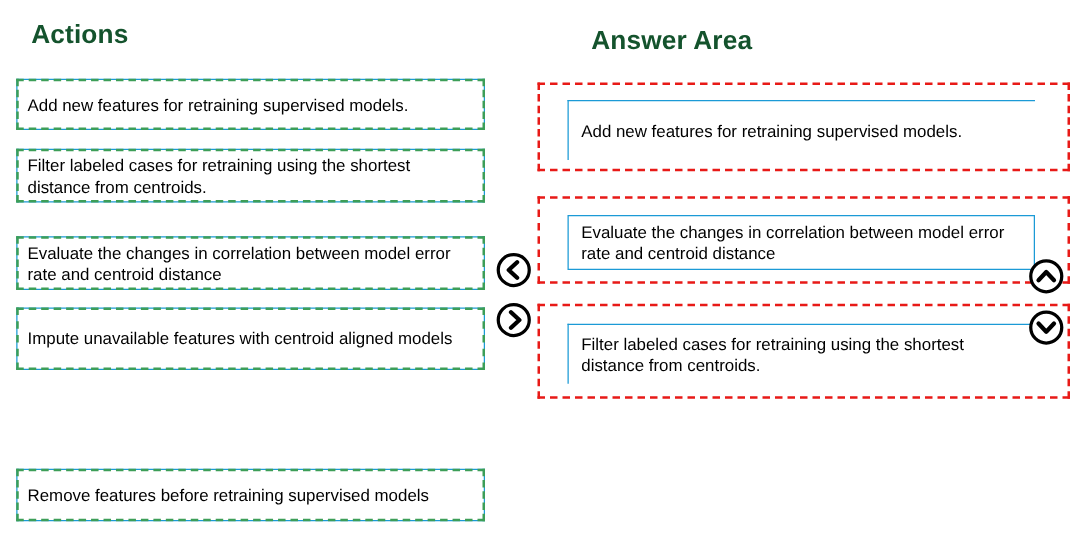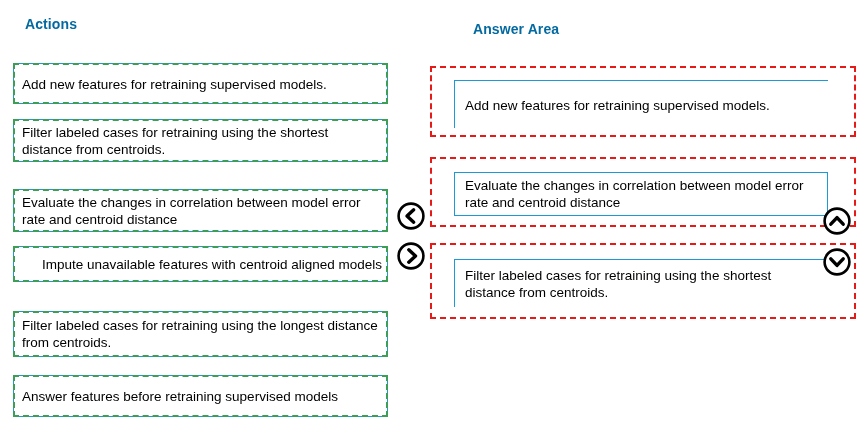--- a/index.html
+++ b/index.html
@@ -16,22 +16,22 @@
   }
   .stage {
     position: absolute;
     left: 0; top: 0;
     width: 866px;
     height: 431px;
   }
   .heading {
     position: absolute;
     font-weight: bold;
-    font-size: 14px;
-    color: #0369a1;
+    font-size: 21px;
+    color: #14532d;
     letter-spacing: 0.1px;
     white-space: nowrap;
   }
   #actions-heading { left: 25px; top: 16px; }
   #answer-heading  { left: 473px; top: 21px; }
 
   
   .action-box {
     position: absolute;
     box-sizing: border-box;
@@ -108,30 +108,27 @@
   </div>
 
   <div class="action-box" style="left:13px; top:119px; width:375px; height:43px;">
     <div class="action-text">Filter labeled cases for retraining using the shortest distance from centroids.</div>
   </div>
 
   <div class="action-box" style="left:13px; top:189px; width:375px; height:43px;">
     <div class="action-text">Evaluate the changes in correlation between model error rate and centroid distance</div>
   </div>
 
-  <div class="action-box" style="left:13px; top:246px; width:375px; height:36px;text-align:right;">
+  <div class="action-box" style="left:13px; top:246px; width:375px; height:50px;">
     <div class="action-text">Impute unavailable features with centroid aligned models</div>
   </div>
 
-  <div class="action-box" style="left:13px; top:311px; width:375px; height:46px;">
-    <div class="action-text">Filter labeled cases for retraining using the longest distance from centroids.</div>
-  </div>
 
   <div class="action-box" style="left:13px; top:375px; width:375px; height:42px;">
-    <div class="action-text">Answer features before retraining supervised models</div>
+    <div class="action-text">Remove features before retraining supervised models</div>
   </div>
 
   <div class="answer-slot" style="left:430px; top:66px; width:426px; height:71px;">
     <div class="answer-inner borders-tl" style="left:22px; top:12px; width:374px; height:48px;">
       <div class="answer-text">Add new features for retraining supervised models.</div>
     </div>
   </div>
 
   <div class="answer-slot" style="left:430px; top:157px; width:426px; height:70px;">
     <div class="answer-inner borders-all" style="left:22px; top:13px; width:374px; height:44px;">

